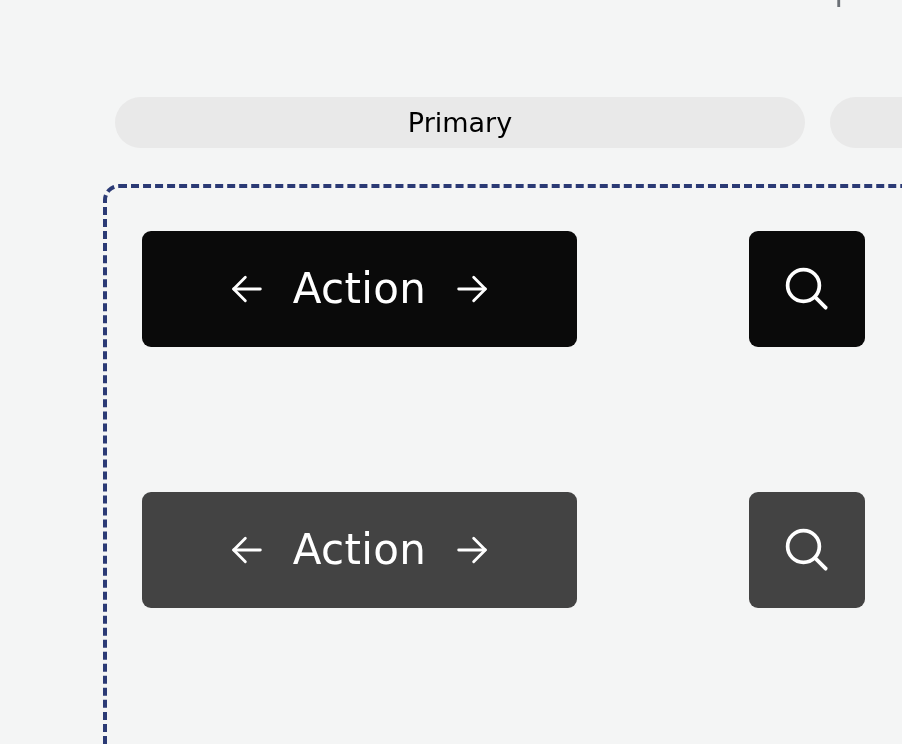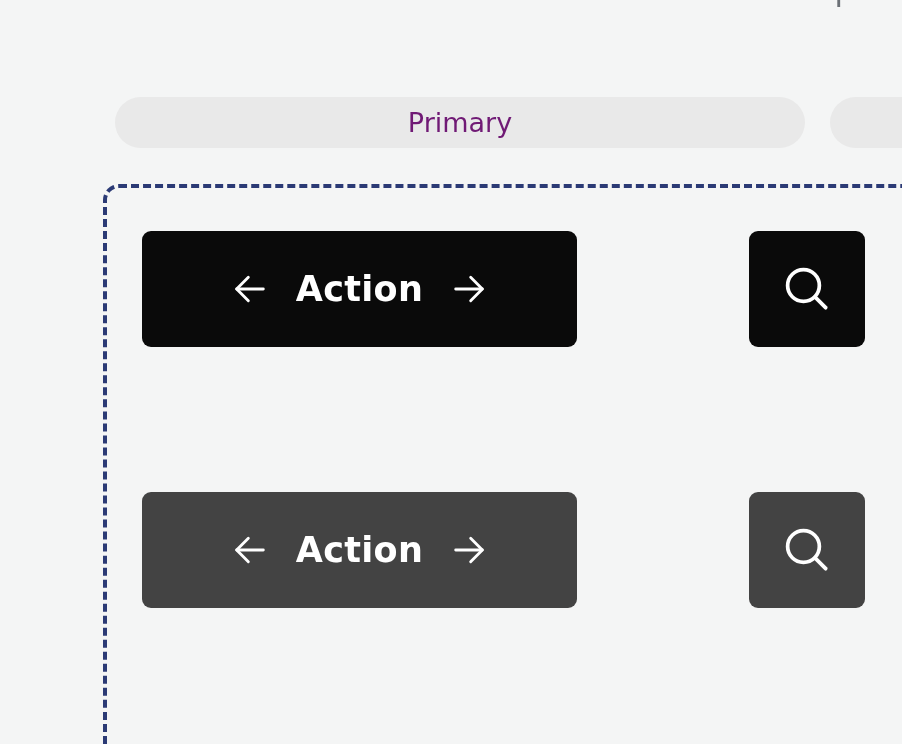--- a/index.html
+++ b/index.html
@@ -139,22 +139,22 @@
     cursor: pointer;
   }
   .variant-solid {
     background: #0a0a0a;
   }
   .variant-muted {
     background: #434343;
   }
 
   .btn-label {
-    font-size: 35px;
-    font-weight: bold;
+    font-size: 42px;
+    font-weight: normal;
     color: #ffffff;
     line-height: 1;
     letter-spacing: 0.3px;
     white-space: nowrap;
   }
   .btn-arrow {
     width: 40px;
     height: 40px;
     flex: 0 0 auto;
     display: block;
@@ -170,21 +170,21 @@
 
 <div id="canvas" style="background: rgb(244, 245, 245);">
 
   <div class="clipped-heading">
     <div class="ch-text">Buttons overview</div>
     <div class="ch-right">|</div>
   </div>
 
   <div class="tabs">
     <div class="pill" id="pill-primary" style="background: rgb(233, 233, 233);">
-      <span class="pill-label" style="color: #701a75;">Primary</span>
+      <span class="pill-label" style="color: #000000;">Primary</span>
     </div>
     <div class="pill" id="pill-secondary" style="background: rgb(233, 233, 233);">
       <span class="pill-label" style="color: rgb(47, 47, 47);"></span>
     </div>
   </div>
 
   <div class="dashed-region" style="border-color: rgb(43, 58, 117); border-style: dashed; border-width: 4px;"></div>
 
   <div class="btn-row" id="row-1">
     <button class="action-btn variant-solid" style="background: rgb(10, 10, 10);">

